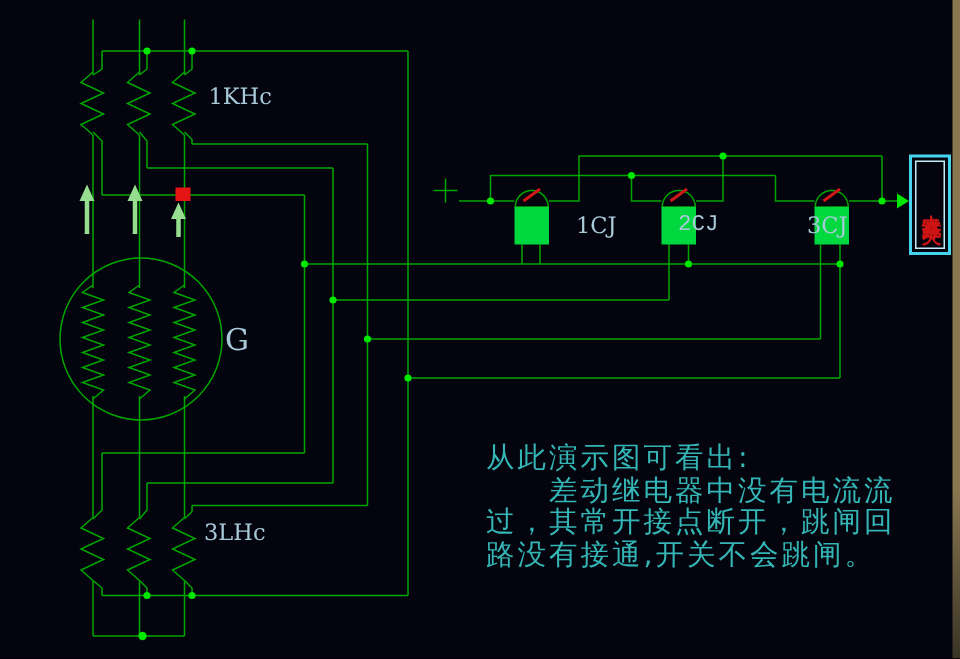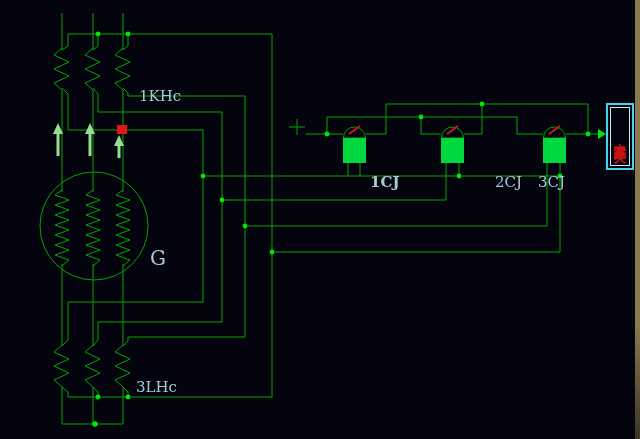--- a/index.html
+++ b/index.html
@@ -16,21 +16,21 @@
   svg{position:absolute;left:0;top:0;}
   .wire{fill:none;stroke:var(--wire);stroke-width:1;}
   .dot{fill:var(--dot);stroke:none;}
   .relay-box{fill:var(--relay);stroke:none;}
   .dome{fill:var(--background);stroke:var(--wire);stroke-width:1;}
   .needle{stroke:var(--needle);stroke-width:2;fill:none;}
   .parrow{fill:var(--arrow);stroke:none;}
   .fault{fill:var(--marker);stroke:none;}
   .lbl{
     position:absolute;color:var(--label);font-family:"DejaVu Serif","Liberation Serif",serif;
-    font-size:15px;white-space:nowrap;margin-top:32px;
+    font-size:15px;white-space:nowrap;
   }
   .lbl-g{font-size:20px;}
   .caption{
     position:absolute;left:324px;top:295px;color:var(--paragraph);
     font-size:19px;line-height:21.5px;letter-spacing:2px;white-space:pre;
     font-family:"DejaVu Sans",sans-serif;
   }
   .tripbox{
     position:absolute;left:606px;top:103px;width:28px;height:67px;
     border:2px solid var(--trip_border);box-sizing:border-box;
@@ -158,23 +158,27 @@
       <polygon class="parrow" points="119,135 114,146 124,146"></polygon>
         <rect class="parrow" x="117.5" y="146" width="3" height="12"></rect>
     </g>
 
     <rect class="fault" x="117" y="125" width="10" height="9"></rect>
   </svg>
 
   <div class="lbl" style="left:139px;top:55px;">1KHc</div>
   <div class="lbl lbl-g" style="left:150px;top:214px;">G</div>
   <div class="lbl" style="left:136px;top:346px;">3LHc</div>
-  <div class="lbl" style="left:370px;top:141px;font-weight:bold;">1CJ</div>
-  <div class="lbl" style="left:495px;top:141px;">2CJ</div>
+  <div class="lbl" style="left:384px;top:141px;">1CJ</div>
+  <div class="lbl" style="left:452px;top:141px;font-family:Liberation Mono, monospace;">2CJ</div>
   <div class="lbl" style="left:538px;top:141px;">3CJ</div>
 
   <div class="tripbox">
     <span>去跳开关</span>
   </div>
 
+  <div class="caption"><span>从此演示图可看出:</span>
+<span>　　差动继电器中没有电流流</span>
+<span>过，其常开接点断开，跳闸回</span>
+<span>路没有接通,开关不会跳闸。</span></div>
 
   <div class="edge-stripe"></div>
 </div>
 
 </body></html>

